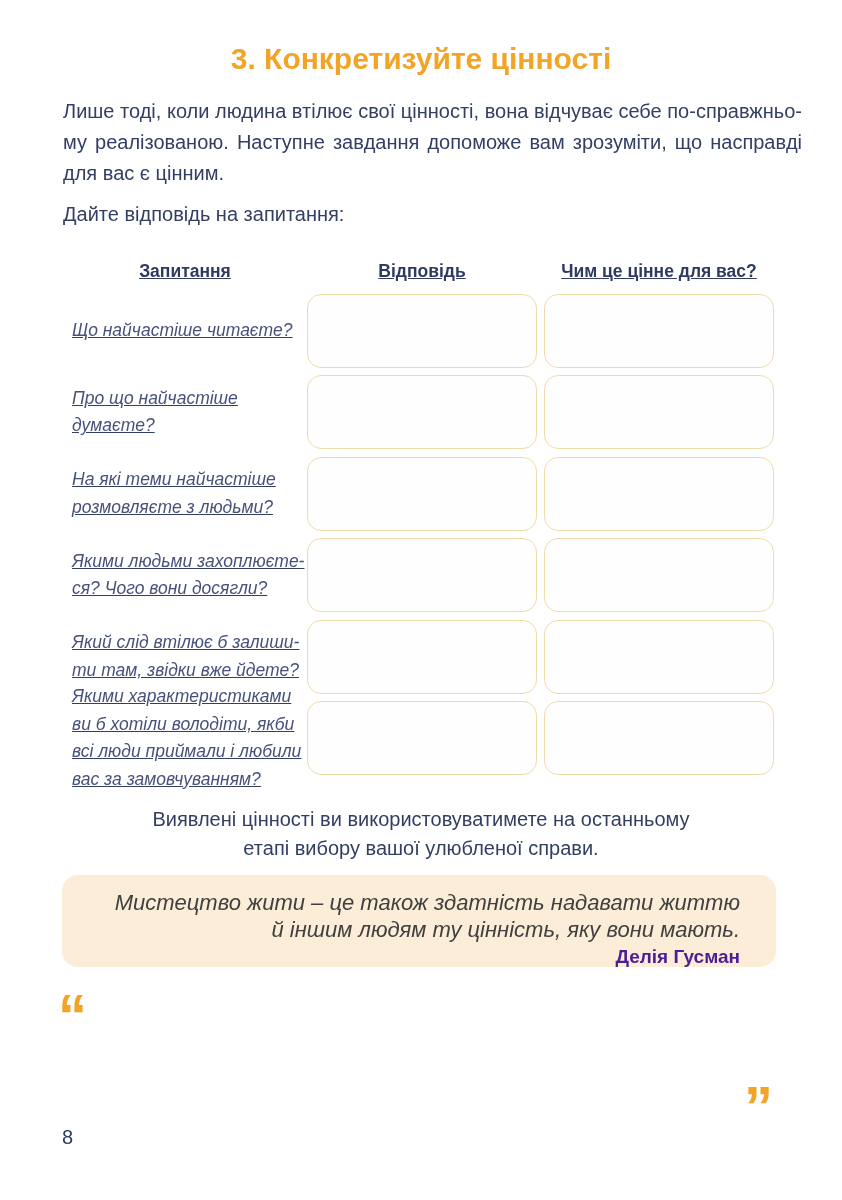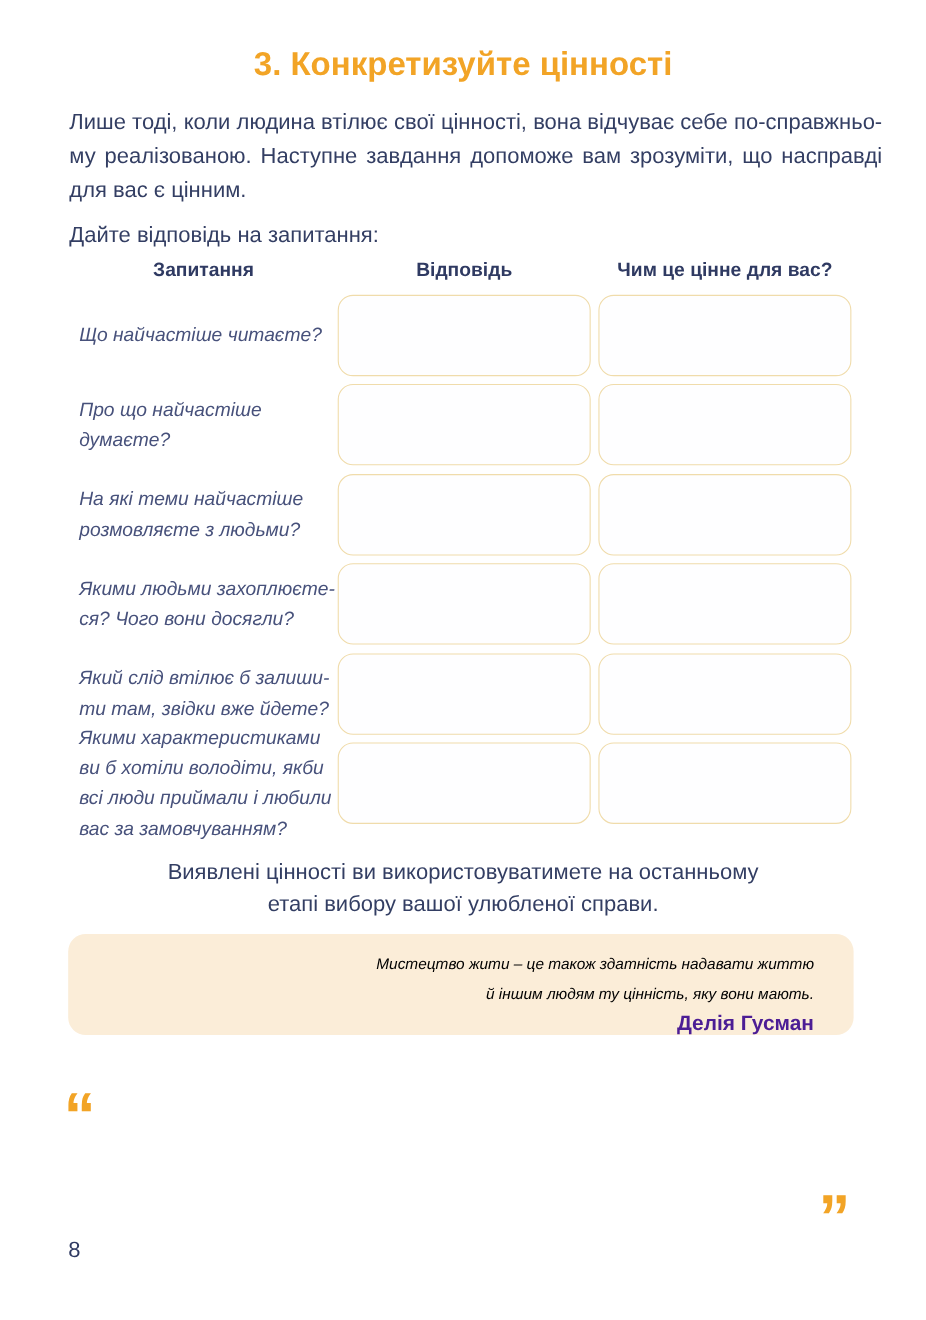--- a/index.html
+++ b/index.html
@@ -23,21 +23,21 @@
     font-size:20px;
     line-height:31px;
     color:#333E63;
   }
   .intro-line-justify { text-align:justify; text-align-last:justify; }
   .prompt {
     margin:14px 62px 0 63px;
     font-size:20px;
     color:#333E63;
   }
-  .qtable { margin:8px 0 0 63px; width:711px; }
+  .qtable { margin:34px 0 0 63px; width:711px;text-decoration:underline; }
   .thead { display:flex; align-items:flex-end; height:22px; margin-bottom:8px;
            font-size:17.5px; font-weight:bold; color:#2F3A62; }
   .th-q { width:244px; text-align:center; }
   .th-a { width:230px; text-align:center; }
   .th-v { width:230px; margin-left:7px; text-align:center; }
   .trow { display:flex; align-items:center; height:81.5px; }
   .qcell {
     width:235px; padding-left:9px; box-sizing:content-box;
     font-style:italic; font-size:17.5px; line-height:27.5px;
     color:#47517B; white-space:pre-line;
@@ -57,22 +57,22 @@
   }
   .quote-box {
     margin:12px 0 0 62px;
     width:714px; height:92px; box-sizing:border-box;
     background:#FBEDD8;
     border-radius:16px;
     padding:14px 36px 0 0;
     text-align:right;
   }
   .quote-text {
-    font-style:italic; font-size:14px; line-height:27px;
-    color:#000000; white-space:pre-line;
+    font-style:italic; font-size:22px; line-height:27px;
+    color:#404040; white-space:pre-line;
   }
   .quote-author { font-weight:bold; font-size:19px; margin-top:3px; color:#4c1d95; }
   .qmark {
     position:absolute;
     font-size:58px; line-height:1;
     font-weight:bold;
     color:#F2A426;
   }
   .qmark-open  { left:58px;  top:986px; }
   .qmark-close { left:744px; top:1078px; }

